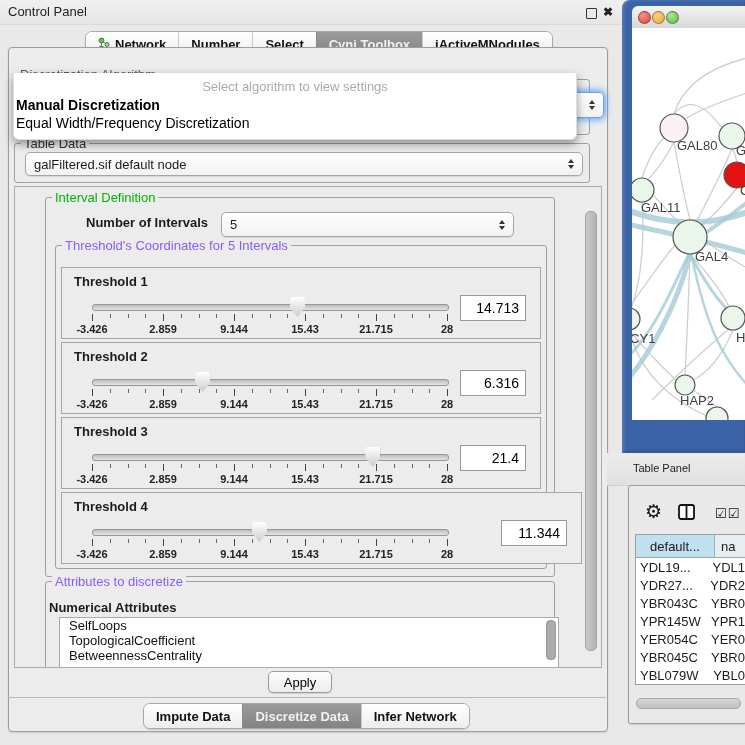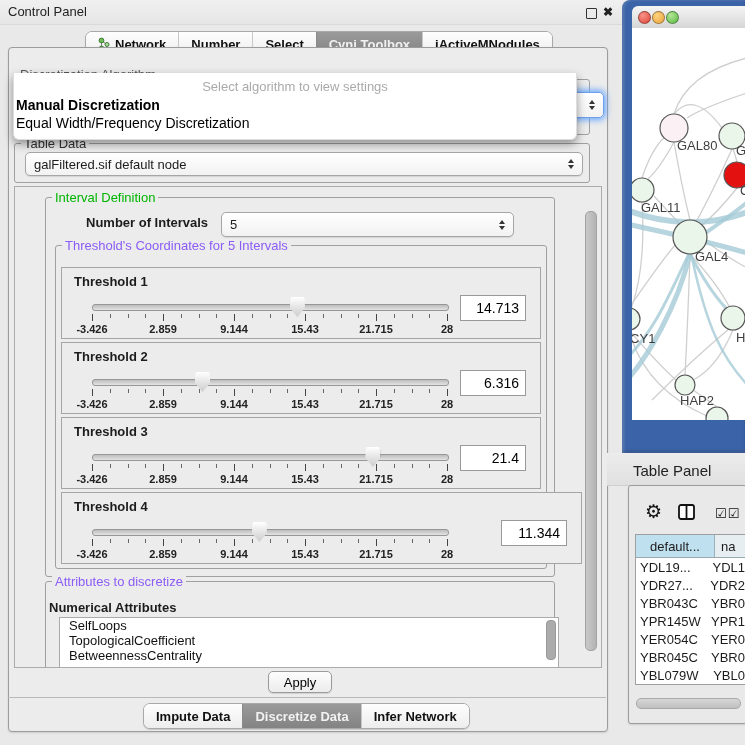--- a/index.html
+++ b/index.html
@@ -96,21 +96,21 @@
   .l-green{left:34px;background:radial-gradient(circle at 35% 30%,#b4e698,#58b83f);}
   .netcanvas{position:absolute;left:10px;top:28px;width:113px;height:392px;background:#fff;overflow:hidden;}
   .eg{fill:none;stroke:#cfcfcf;stroke-width:1.3;}
   .et{fill:none;stroke:#a5cbd6;stroke-opacity:.8;stroke-linecap:round;}
   .node{stroke:#555;stroke-width:1.2;}
   .nlabel{font-family:"Liberation Sans",sans-serif;font-size:13px;fill:#3f3f3f;}
 
   
   .tp-bar{left:607px;top:453px;width:138px;height:32px;background:linear-gradient(#ececec,#e0e0e0);
           border-bottom:1px solid #cfcfcf;}
-  .tp-bar .t{position:absolute;left:26px;top:9px;font-size:15px;color:#222;text-align:center;}
+  .tp-bar .t{position:absolute;left:26px;top:9px;font-size:11px;color:#222;text-align:center;}
   .tpanel{left:628px;top:485px;width:117px;height:237px;border:1px solid #9c9c9c;border-radius:3px;background:#e9e9e9;
           box-shadow:0 1px 2px rgba(0,0,0,.12);}
   .tp-toolbar{position:absolute;left:0;top:0;width:100%;height:48px;}
   .gear{position:absolute;left:16px;top:16px;font-size:19px;line-height:19px;color:#111;
         font-family:"DejaVu Sans",sans-serif;}
   .colicon{position:absolute;left:49px;top:18px;}
   .checks{position:absolute;left:86px;top:20px;font-size:13px;letter-spacing:1px;color:#111;
           font-family:"DejaVu Sans",sans-serif;}
   .ttable{position:absolute;left:6px;top:48px;width:109px;height:149px;background:#fff;border:1px solid #9f9f9f;overflow:hidden;}
   .thead{display:flex;height:22px;border-bottom:1px solid #9aa9b0;}

